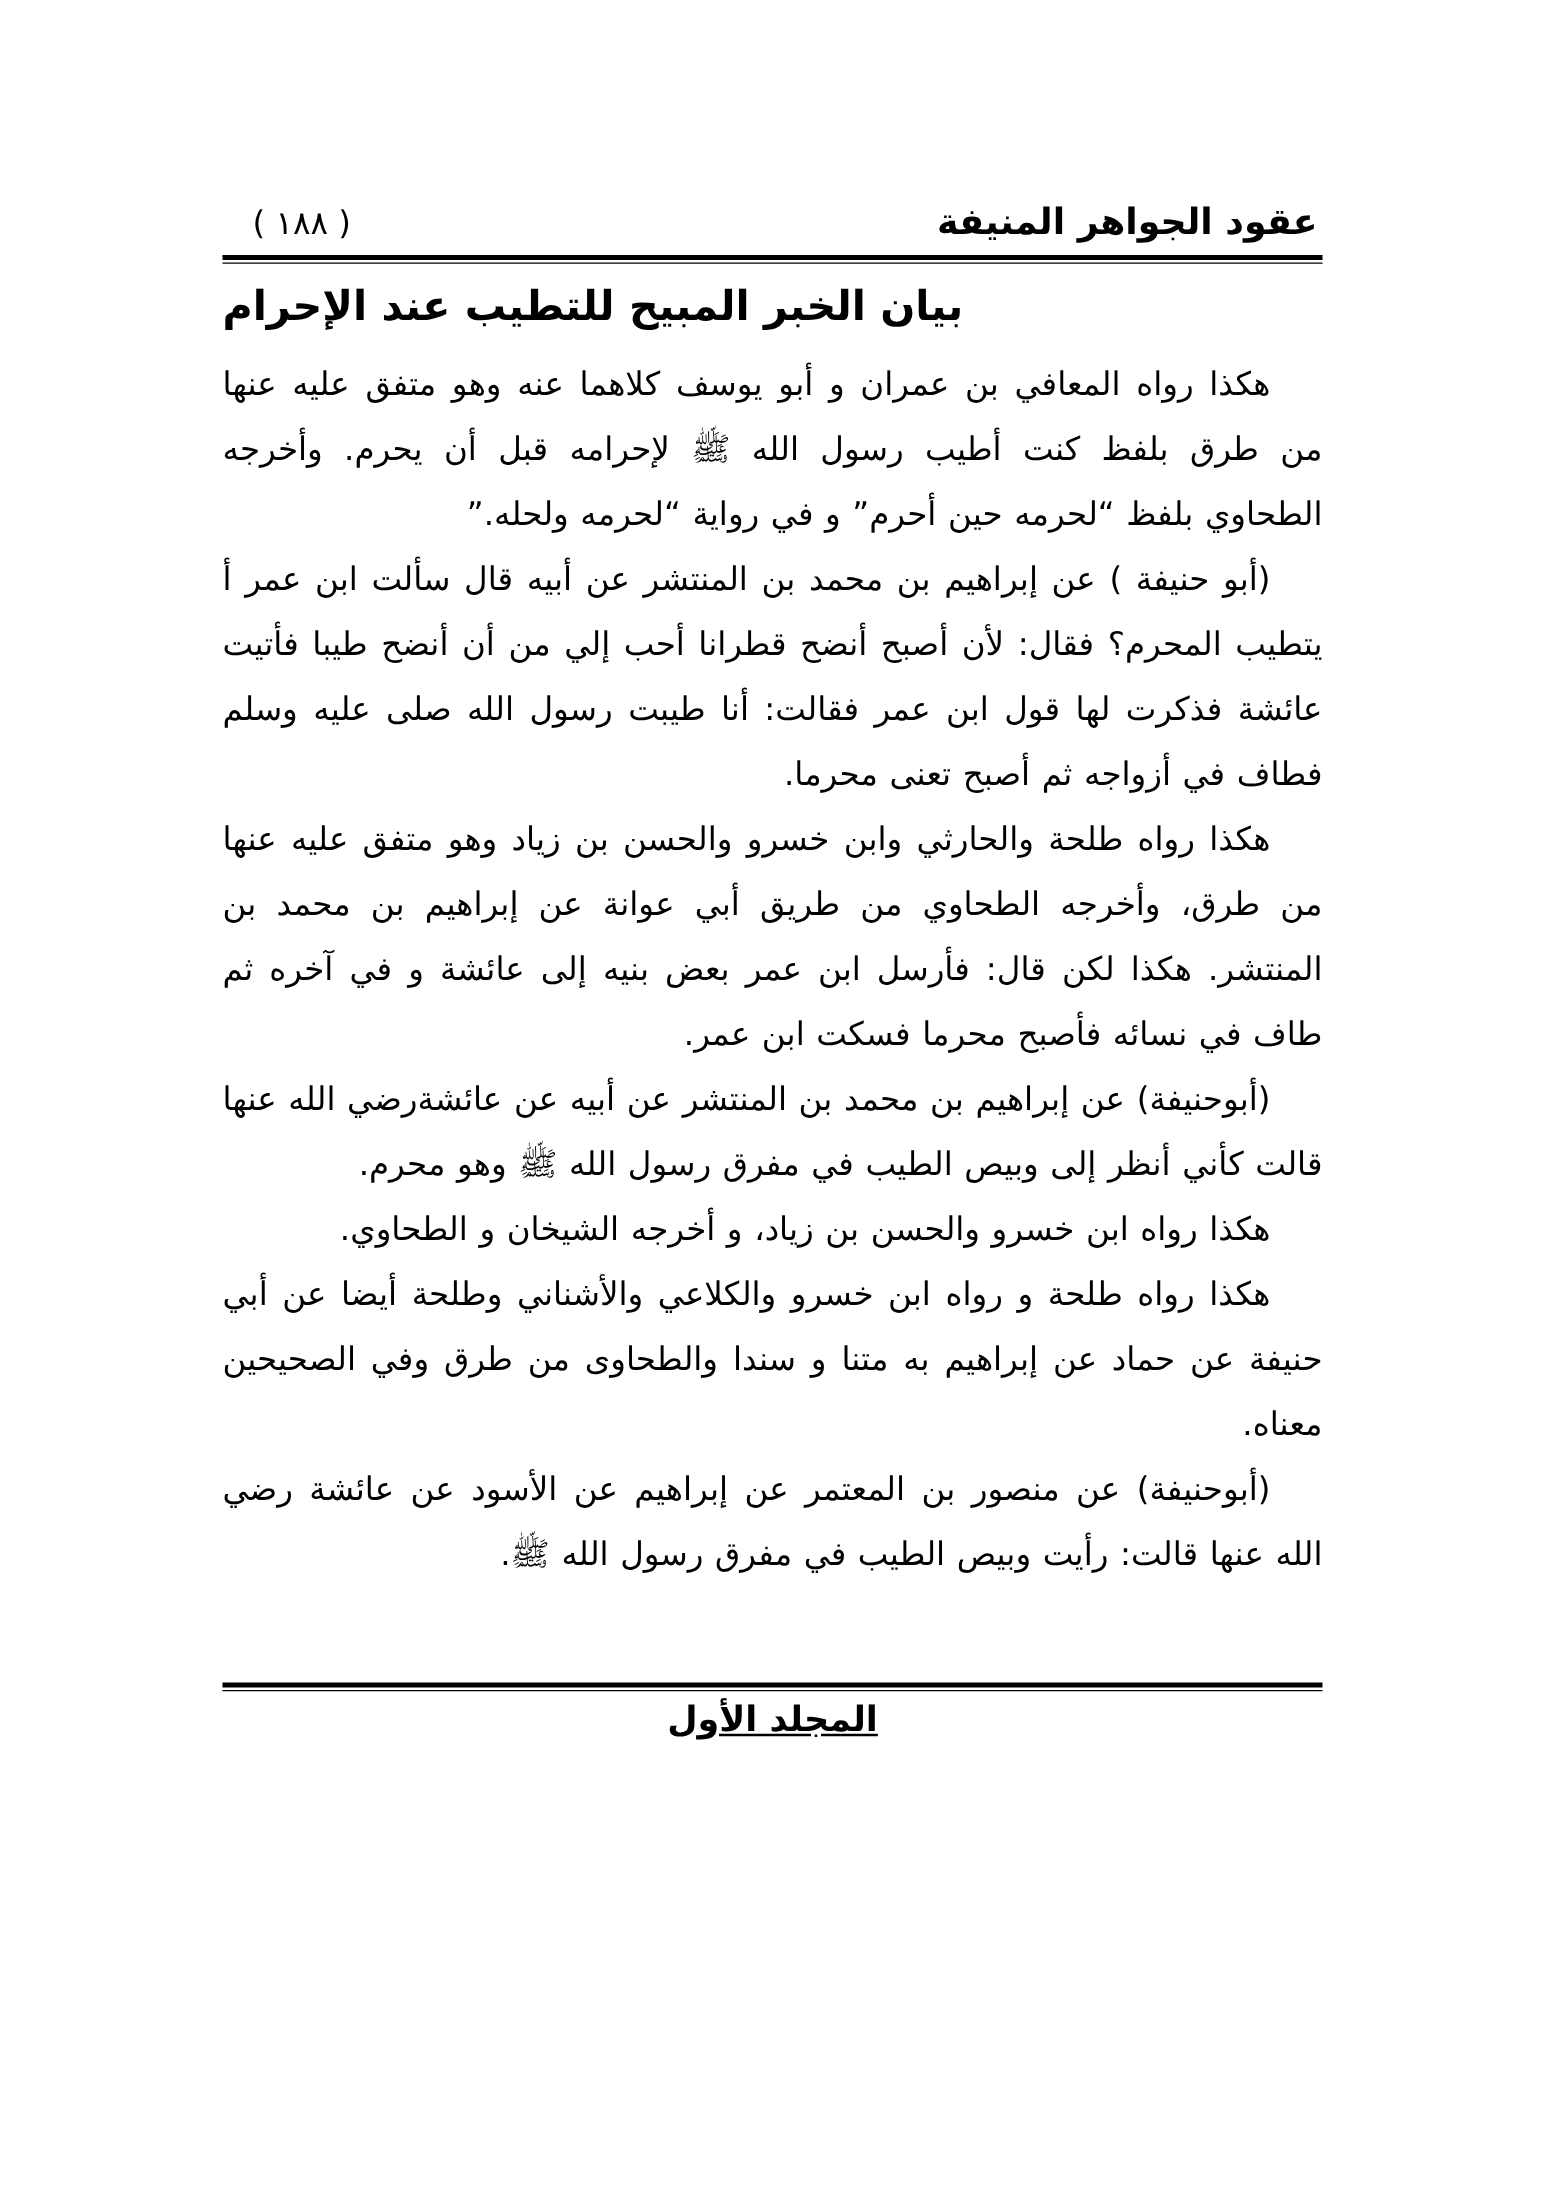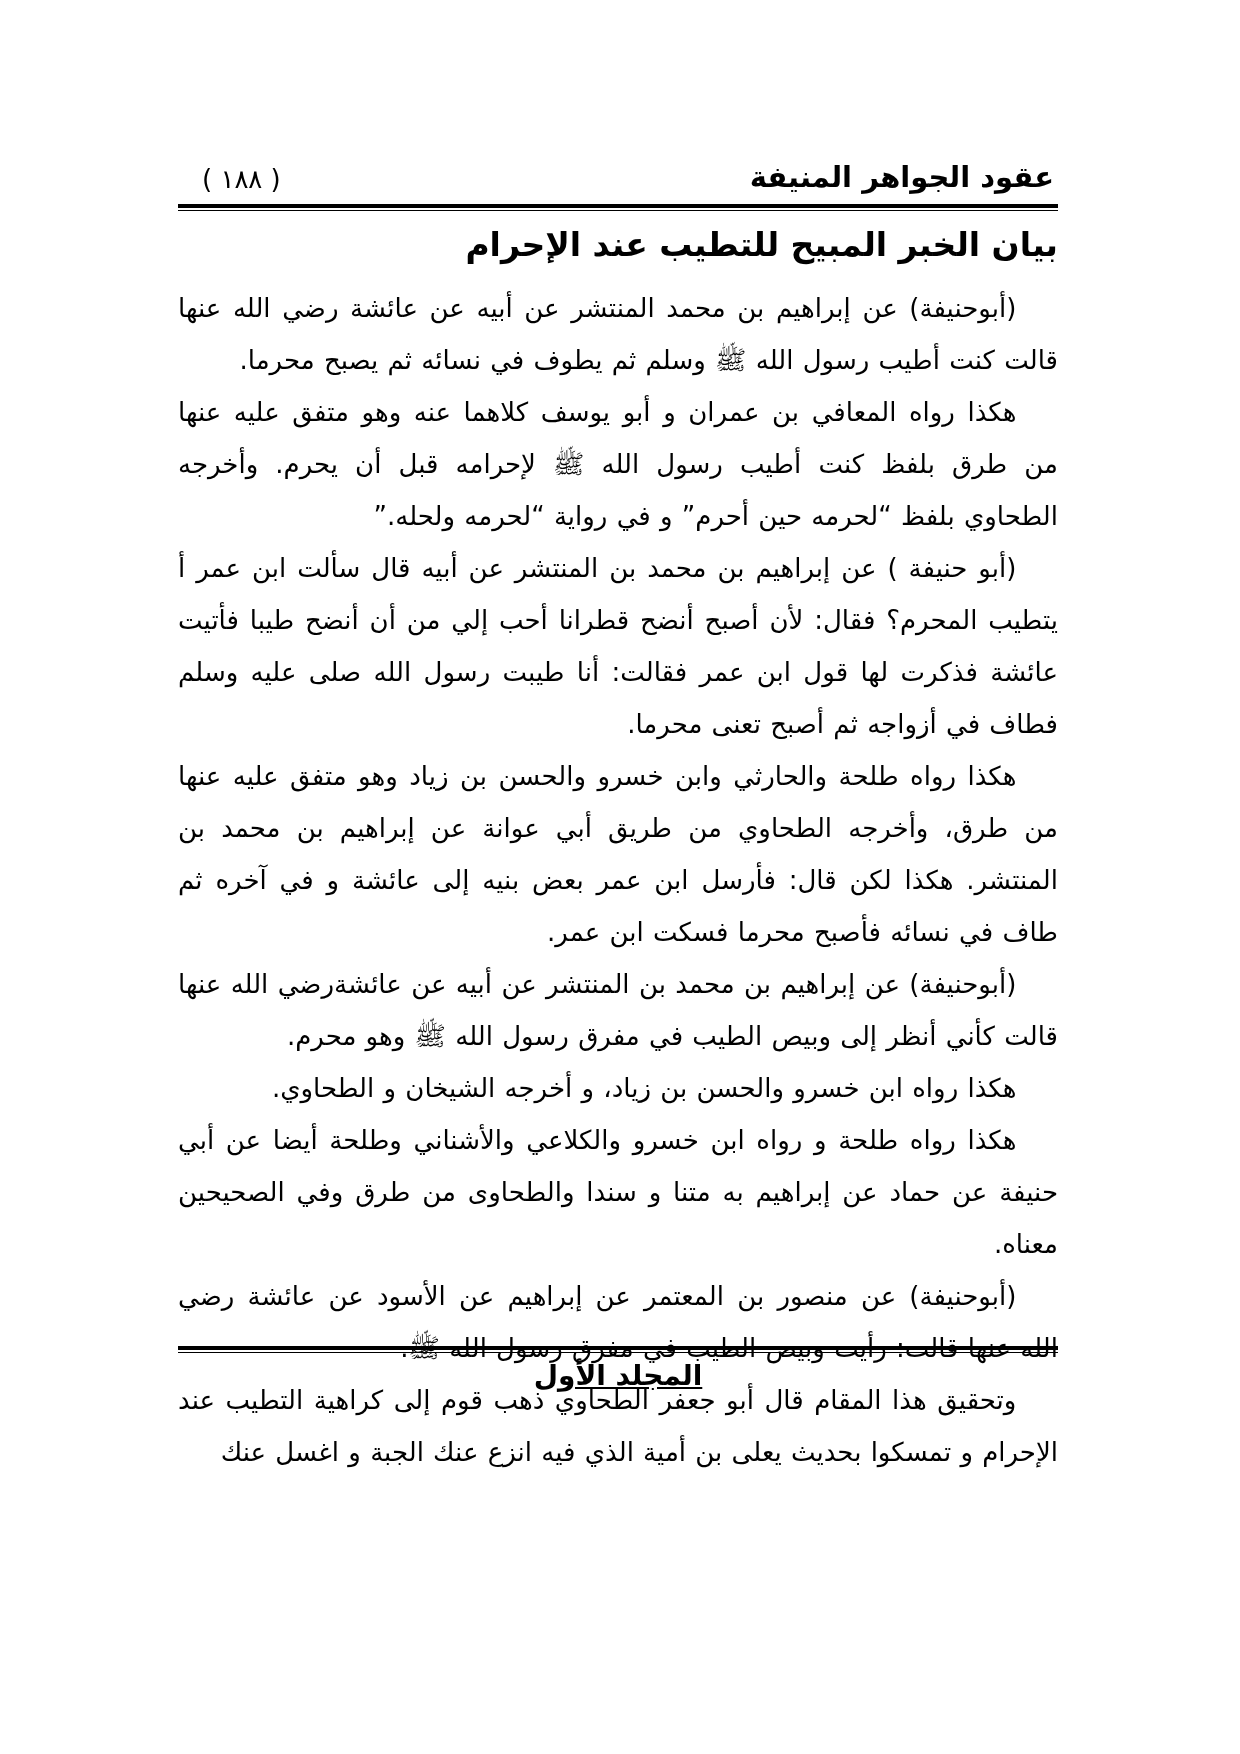--- a/index.html
+++ b/index.html
@@ -50,21 +50,21 @@
   .header-rule {
     height: 0;
     border-top: 4px solid #000;
     border-bottom: 1px solid #000;
     padding-top: 2px;
     margin-bottom: 14px;
   }
 
   
   .section-title {
-    text-align: right;
+    text-align: left;
     font-size: 33px;
     font-weight: bold;
     margin: 6px 0 18px 0;
   }
 
   
   .body-text p {
     font-size: 26px;
     line-height: 2.0;
     text-align: justify;
@@ -106,29 +106,27 @@
     <div class="page-header">
       <span class="book-title">عقود الجواهر المنيفة</span>
       <span class="page-number">( ١٨٨ )</span>
     </div>
 
     <div class="header-rule"></div>
 
     <h1 class="section-title">بيان الخبر المبيح للتطيب عند الإحرام</h1>
 
     <div class="body-text">
-      <p>(أبوحنيفة) عن إبراهيم بن محمد المنتشر عن أبيه عن عائشة رضي الله عنها قالت كنت أطيب رسول الله ﷺ وسلم ثم يطوف في نسائه ثم يصبح محرما.</p>
       <p>هكذا رواه المعافي بن عمران و أبو يوسف كلاهما عنه وهو متفق عليه عنها من طرق بلفظ كنت أطيب رسول الله ﷺ لإحرامه قبل أن يحرم. وأخرجه الطحاوي بلفظ “لحرمه حين أحرم” و في رواية “لحرمه ولحله.”</p>
       <p>(أبو حنيفة ) عن إبراهيم بن محمد بن المنتشر عن أبيه قال سألت ابن عمر أ يتطيب المحرم؟ فقال: لأن أصبح أنضح قطرانا أحب إلي من أن أنضح طيبا فأتيت عائشة فذكرت لها قول ابن عمر فقالت: أنا طيبت رسول الله صلى عليه وسلم فطاف في أزواجه ثم أصبح تعنى محرما.</p>
       <p>هكذا رواه طلحة والحارثي وابن خسرو والحسن بن زياد وهو متفق عليه عنها من طرق، وأخرجه الطحاوي من طريق أبي عوانة عن إبراهيم بن محمد بن المنتشر. هكذا لكن قال: فأرسل ابن عمر بعض بنيه إلى عائشة و في آخره ثم طاف في نسائه فأصبح محرما فسكت ابن عمر.</p>
       <p>(أبوحنيفة) عن إبراهيم بن محمد بن المنتشر عن أبيه عن عائشةرضي الله عنها قالت كأني أنظر إلى وبيص الطيب في مفرق رسول الله ﷺ وهو محرم.</p>
       <p>هكذا رواه ابن خسرو والحسن بن زياد، و أخرجه الشيخان و الطحاوي.</p>
       <p>هكذا رواه طلحة و رواه ابن خسرو والكلاعي والأشناني وطلحة أيضا عن أبي حنيفة عن حماد عن إبراهيم به متنا و سندا والطحاوى من طرق وفي الصحيحين معناه.</p>
       <p>(أبوحنيفة) عن منصور بن المعتمر عن إبراهيم عن الأسود عن عائشة رضي الله عنها قالت: رأيت وبيص الطيب في مفرق رسول الله ﷺ.</p>
-      <p>وتحقيق هذا المقام قال أبو جعفر الطحاوي ذهب قوم إلى كراهية التطيب عند الإحرام و تمسكوا بحديث يعلى بن أمية الذي فيه انزع عنك الجبة و اغسل عنك</p>
     </div>
 
   </div>
 
   <div class="page-footer">
     <div class="footer-rule"></div>
     <div class="volume-label">المجلد الأول</div>
   </div>
 
 </div>

